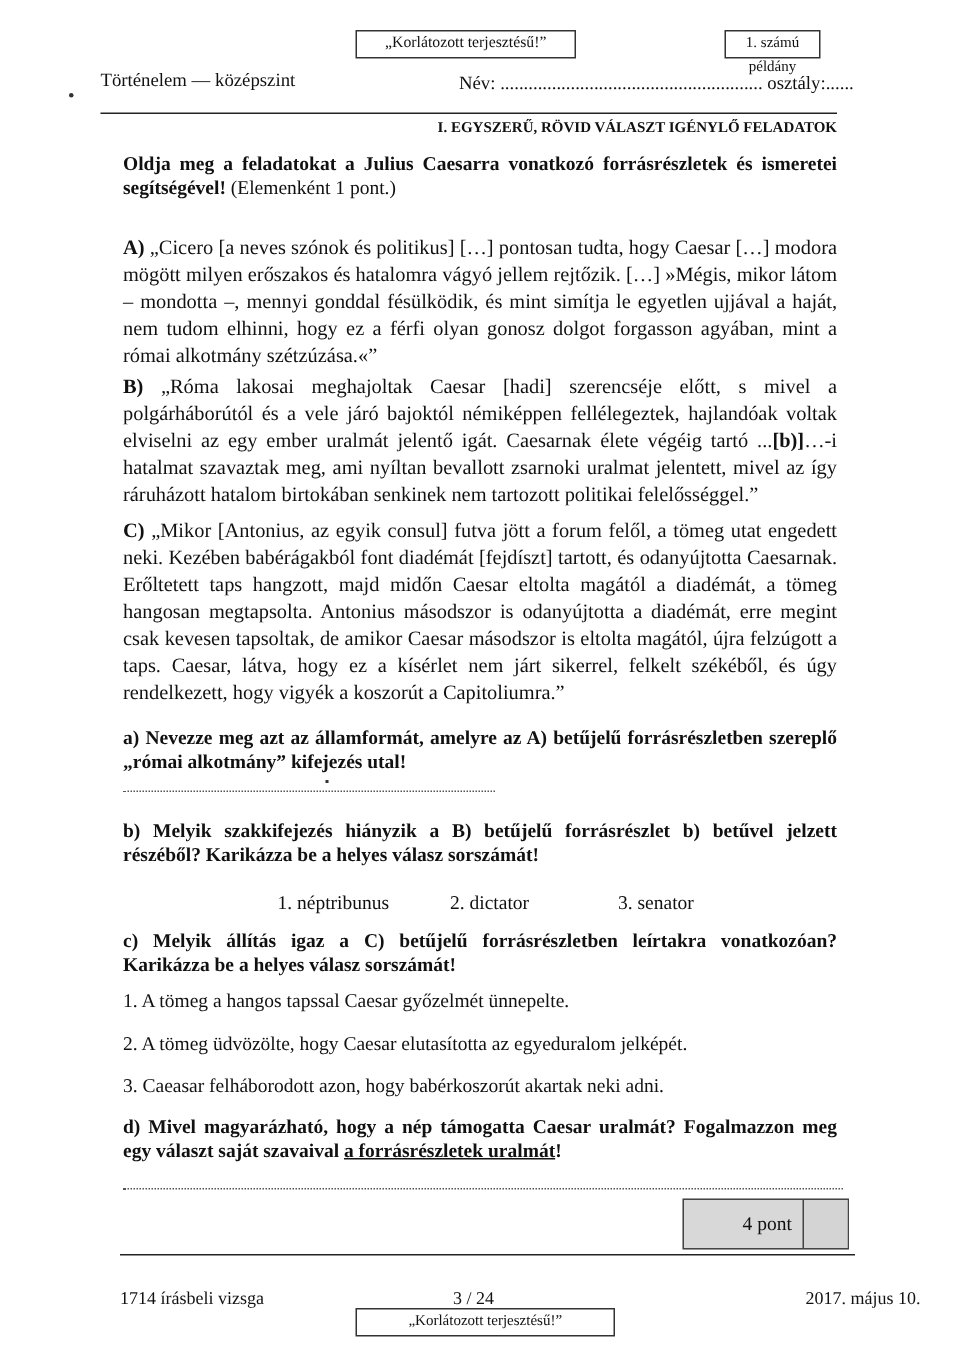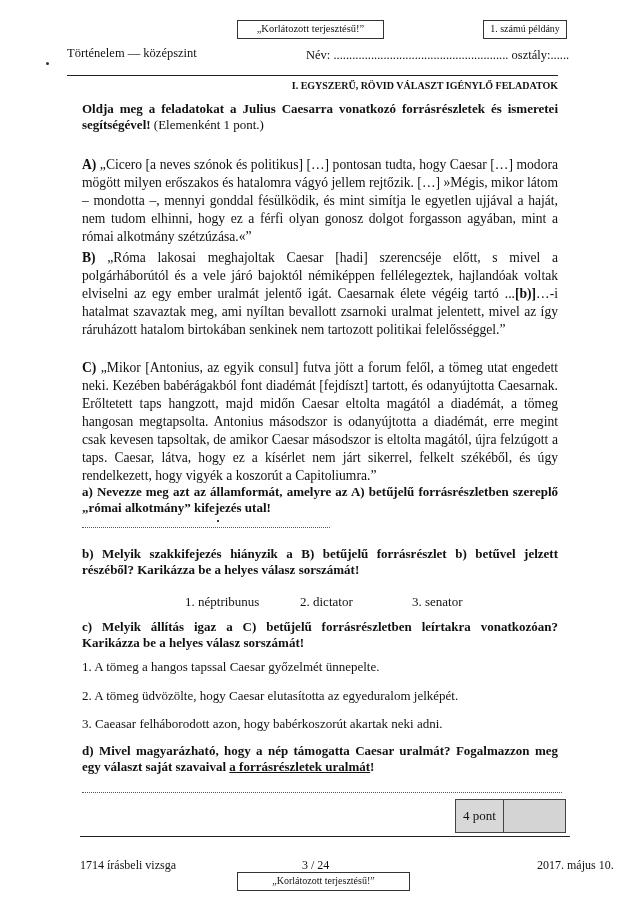--- a/index.html
+++ b/index.html
@@ -6,42 +6,42 @@
     html, body { width: 636px; height: 900px; background: #ffffff; overflow: hidden; }
     body { position: relative; font-family: "Liberation Serif", serif; color: #111; }
 
     .abs { position: absolute; }
 
     .topbox {
       position: absolute; border: 1px solid #333; background: #fff;
       font-size: 10.5px; text-align: center; line-height: 16px;
     }
     #restricted-top { left: 237px; top: 20px; width: 147px; height: 19px; }
-    #copy-number { left: 483px; top: 20px; width: 84px; height: 19px; font-size: 10px; }
+    #copy-number { left: 483px; top: 20px; width: 64px; height: 19px; font-size: 10px; }
 
     #subject { left: 67px; top: 46px; font-size: 12.5px; }
     #name-line { left: 306px; top: 48px; font-size: 12.5px; white-space: nowrap; }
     #bullet-dot { left: 46px; top: 62px; width: 3px; height: 3px; background:#333; border-radius:50%; }
 
     .rule { position: absolute; height: 0; border-top: 1.5px solid #222; }
     #rule-top { left: 67px; top: 75px; width: 491px; }
     #rule-bottom { left: 80px; top: 836px; width: 490px; }
 
     #section-title { left: 67px; top: 80px; width: 491px; text-align: right; font-weight: bold; font-size: 10px; }
 
     .body-block { position: absolute; left: 82px; width: 476px; font-size: 13px; line-height: 17px; }
     .bold { font-weight: bold; }
 
     #task-intro { top: 101px; font-size: 13px; line-height: 16px; }
     #task-intro .l1 { font-weight: bold; }
 
     .source { font-size: 13.6px; line-height: 18px; text-align: justify; }
     #source-a { top: 156px; }
     #source-b { top: 249px; }
-    #source-c { top: 345px; margin-top: 14px; }
+    #source-c { top: 345px; }
     .source-label { font-weight: bold; }
     #citation { font-style: italic; font-size: 13px; line-height: 17px; }
 
     .question { font-weight: bold; font-size: 13px; line-height: 16px; text-align: justify; }
     #q-a { top: 484px; }
     #answer-line-a { left: 82px; top: 527px; width: 248px; height: 0; border-top: 1.2px dotted #555; }
     #stray-dot-a { left: 217px; top: 520px; width: 2px; height: 2px; background:#333; }
 
     #q-b { top: 546px; }
     .options-b { position: absolute; top: 594px; font-size: 13px; }
@@ -53,21 +53,21 @@
     .opt-c { position: absolute; left: 82px; font-size: 13px; }
     #opt-c-1 { top: 659px; }
     #opt-c-2 { top: 688px; }
     #opt-c-3 { top: 716px; }
 
     #q-d { top: 743px; }
     #q-d u { text-decoration: underline; }
     #answer-line-d { left: 82px; top: 792px; width: 480px; height: 0; border-top: 1.2px dotted #555; }
 
     #score-box { left: 455px; top: 799px; width: 111px; height: 34px; border: 1px solid #444; background: #d8d8d8; display: flex; }
-    #score-label { width: 48px; border-right: 1px solid #444; font-size: 13px; line-height: 32px; text-align: center; }
+    #score-label { width: 48px; border-right: 1px solid #444; font-size: 13px; line-height: 32px; text-align: center; margin-left: 32px; }
     #score-field { flex: 1; background: #d4d4d4; }
 
     #footer-left { left: 80px; top: 858px; font-size: 12px; }
     #footer-page { left: 302px; top: 858px; font-size: 12px; }
     #footer-date { left: 493px; top: 858px; font-size: 12px; margin-left: 44px; }
     #restricted-bottom { left: 237px; top: 872px; width: 173px; height: 19px; font-size: 10px; }
   </style>
 </head>
 <body>
 

